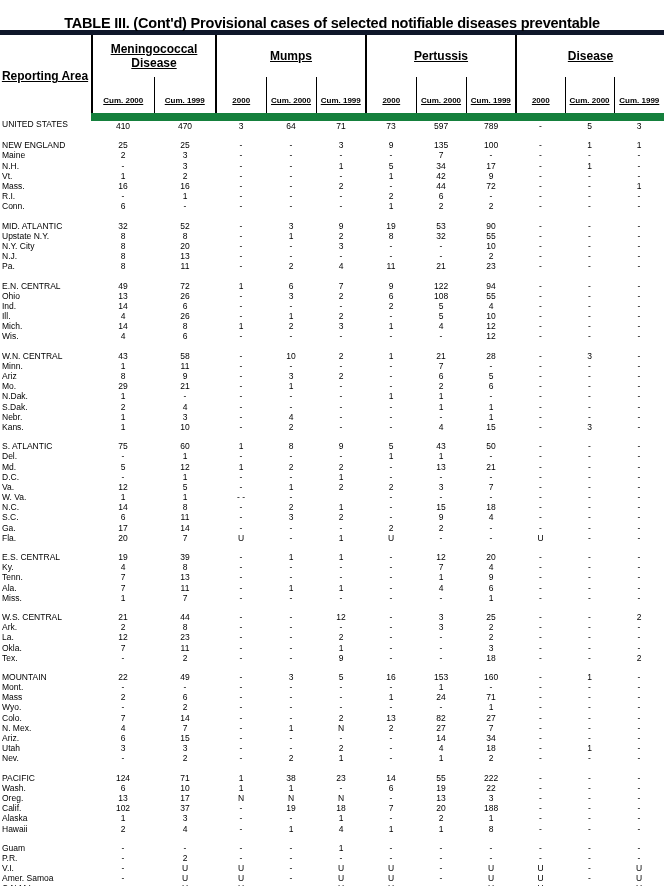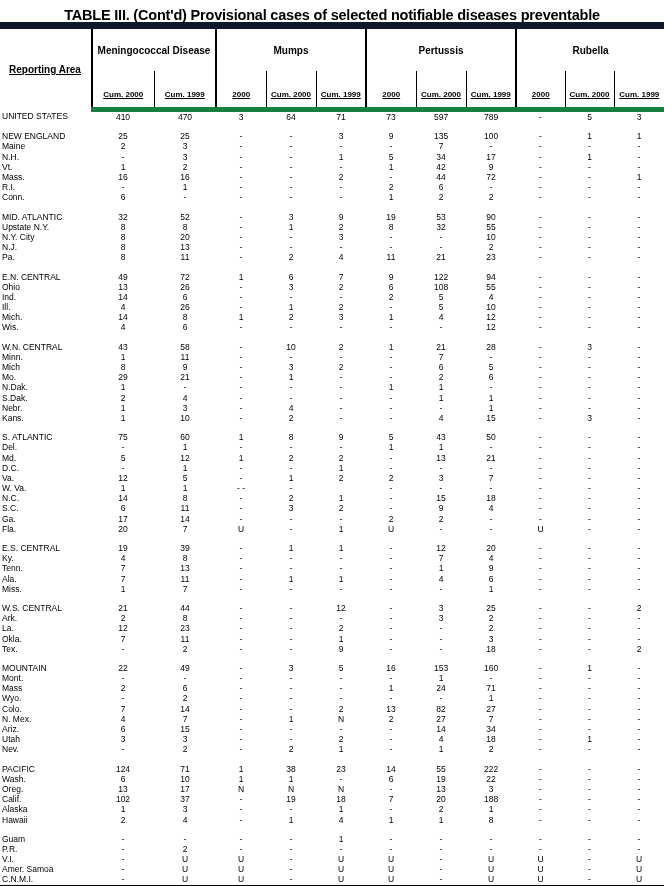--- a/index.html
+++ b/index.html
@@ -1,33 +1,33 @@
 <!DOCTYPE html>
 <html><head>
 <meta charset="utf-8">
 <style>
   html, body { margin: 0; padding: 0; background: #ffffff; }
   body { width: 664px; height: 886px; overflow: hidden; font-family: "Liberation Sans", sans-serif; color: #000; }
-  .title { text-align: center; font-weight: bold; font-size: 14.5px; line-height: 14px; padding-top: 8px; letter-spacing: -0.2px; }
+  .title { text-align: center; font-weight: bold; font-size: 14.5px; line-height: 14px; padding-top: 16px; letter-spacing: -0.2px; }
   .title div { white-space: nowrap; }
   table { border-collapse: collapse; width: 664px; table-layout: fixed; font-size: 8.5px; }
   col.c0 { width: 92px; }
   col.cm1 { width: 62px; }
   col.cm2 { width: 62px; }
   col.m1 { width: 50px; }
   col.m2 { width: 50px; }
   col.m3 { width: 50px; }
   col.p1 { width: 50px; }
   col.p2 { width: 50px; }
   col.p3 { width: 50px; }
   col.r1 { width: 49px; }
   col.r2 { width: 49px; }
   col.r3 { width: 50px; }
-  thead tr.top th { border-top: 7px solid #0f172a; height: 40px; vertical-align: middle; font-weight: bold; font-size: 10px; text-align: center; }
-  thead tr.sub th { height: 28px; vertical-align: bottom; font-weight: bold; font-size: 8px; text-align: center; border-bottom: 5px solid #15803d; padding-bottom: 7px; }
+  thead tr.top th { border-top: 5px solid #0f172a; height: 40px; vertical-align: middle; font-weight: bold; font-size: 12px; text-align: center; text-decoration: underline; }
+  thead tr.sub th { height: 28px; vertical-align: bottom; font-weight: bold; font-size: 8px; text-align: center; border-bottom: 8px solid #15803d; padding-bottom: 7px; }
   thead th.sep { border-left: 2px solid #000; }
   thead tr.sub th.csep { border-left: 1px solid #000; }
   thead th.area { text-align: left; vertical-align: bottom; padding-left: 0; font-size: 8px; }
   .hd { display: inline-block; line-height: 10px; text-decoration: underline; }
   tbody td { height: 10.2px; line-height: 10px; padding: 0 0 0 0; text-align: center; white-space: nowrap; font-size: 8.5px; }
   tbody td.area { text-align: left; padding-left: 2px; }
   tbody tr.gap td { height: 9px; }
   tbody tr.region td { padding-top: 0; }
   tbody tr.last td { border-bottom: 2px solid #000; }
 </style>
@@ -52,21 +52,21 @@
     <col class="r1">
       <col class="r2">
       <col class="r3">
   </colgroup>
   <thead>
     <tr class="top">
       <th class="area" rowspan="2"><span class="hd">Reporting Area</span></th>
       <th class="sep" colspan="2">Meningococcal Disease</th>
       <th class="sep" colspan="3">Mumps</th>
       <th class="sep" colspan="3">Pertussis</th>
-      <th class="sep" colspan="3">Rubella</th>
+      <th class="sep" colspan="3">Disease</th>
     </tr>
     <tr class="sub">
       <th class="sep"><span class="hd">Cum. 2000</span></th>
       <th class="csep"><span class="hd">Cum. 1999</span></th>
       <th class="sep"><span class="hd">2000</span></th>
       <th class="csep"><span class="hd">Cum. 2000</span></th>
       <th class="csep"><span class="hd">Cum. 1999</span></th>
       <th class="sep"><span class="hd">2000</span></th>
       <th class="csep"><span class="hd">Cum. 2000</span></th>
       <th class="csep"><span class="hd">Cum. 1999</span></th>
@@ -376,21 +376,21 @@
         <td>-</td>
         <td>-</td>
         <td>-</td>
         <td>7</td>
         <td>-</td>
         <td>-</td>
         <td>-</td>
         <td>-</td>
       </tr>
       <tr class="">
-        <td class="area">Mich</td>
+        <td class="area">Ariz</td>
         <td>8</td>
         <td>9</td>
         <td>-</td>
         <td>3</td>
         <td>2</td>
         <td>-</td>
         <td>6</td>
         <td>5</td>
         <td>-</td>
         <td>-</td>

